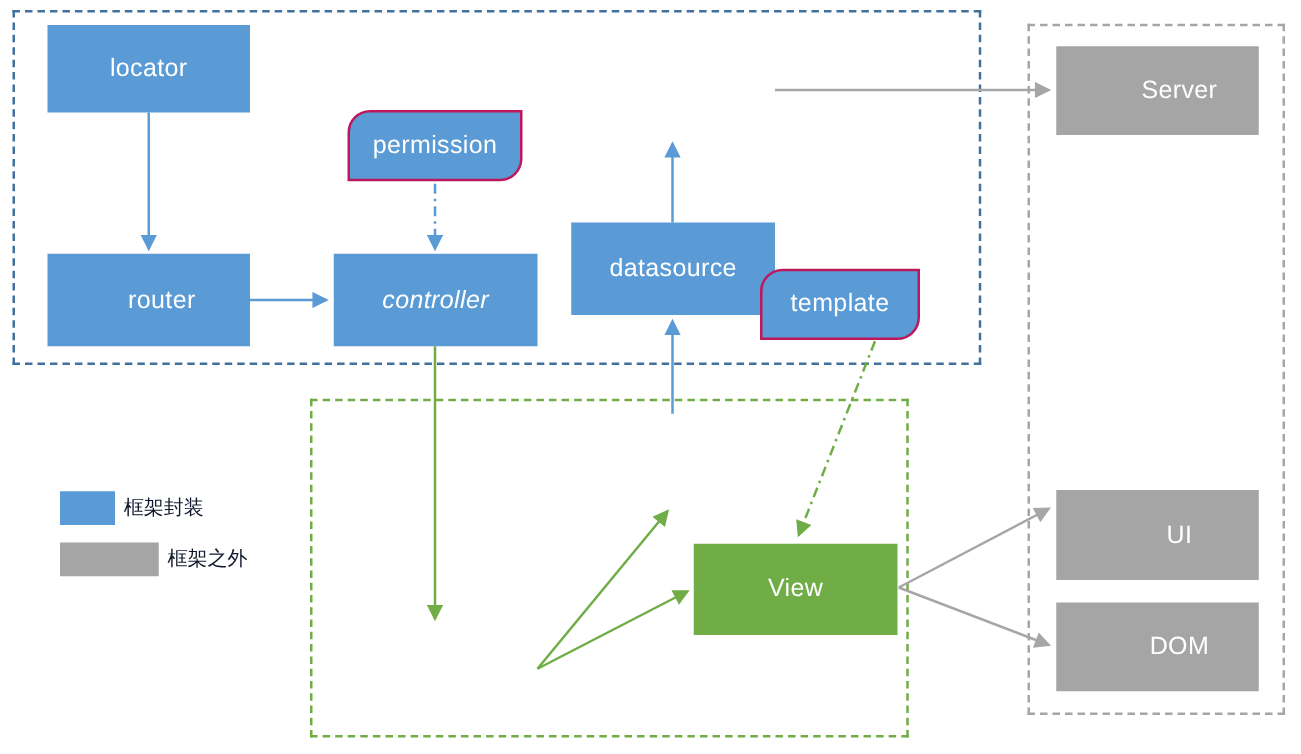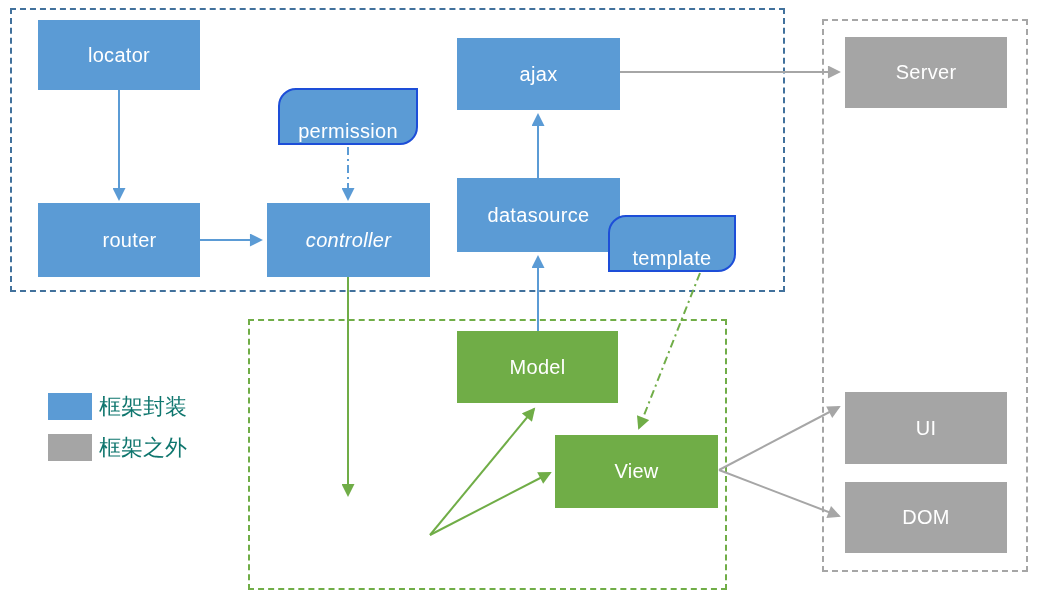--- a/index.html
+++ b/index.html
@@ -47,25 +47,24 @@
     align-items: center;
     justify-content: center;
     color: #ffffff;
     font-size: 20px;
     letter-spacing: 0.3px;
     z-index: 3;
     box-sizing: border-box;
   }
   .fill-blue  { background: #5B9BD5; }
   .fill-green { background: #70AD47; }
-  .fill-gray  { background: #A5A5A5; }
+  .fill-gray  { background: #A5A5A5; padding-left: 35px; }
   .card {
     border-radius: 18px 0 18px 0;
-    border: 2px solid #1d4ed8;
-    align-items: flex-end;
+    border: 2px solid #be185d;
   }
 
   
   .legend {
     position: absolute;
     left: 48px;
     top: 393px;
     z-index: 3;
   }
   .legend-row {
@@ -75,22 +74,22 @@
     height: 27px;
   }
   .legend-row:nth-child(3) { margin-bottom: 0; align-items: flex-end; }
   .swatch {
     display: inline-block;
     width: 44px;
     height: 27px;
     margin-right: 7px;
   }
   .legend-label {
-    font-size: 22px;
-    color: #0f766e;
+    font-size: 16px;
+    color: #0f172a;
   }
 </style>
 </head>
 <body>
 
 <div class="canvas">
 
   <div class="group group-blue"></div>
   <div class="group group-green"></div>
   <div class="group group-gray"></div>
@@ -126,31 +125,25 @@
   </div>
   <div class="node fill-blue card" style="left:278px; top:88px;  width:140px; height:57px;">
     <span>permission</span>
   </div>
   <div class="node fill-blue" style="left:38px;  top:203px; width:162px; height:74px;padding-left:21px;">
     <span>router</span>
   </div>
   <div class="node fill-blue" style="left:267px; top:203px; width:163px; height:74px;font-style:italic;">
     <span>controller</span>
   </div>
-  <div class="node fill-blue" style="left:457px; top:38px;  width:163px; height:72px;">
-    <span>ajax</span>
-  </div>
   <div class="node fill-blue" style="left:457px; top:178px; width:163px; height:74px;">
     <span>datasource</span>
   </div>
   <div class="node fill-blue card" style="left:608px; top:215px; width:128px; height:57px;">
     <span>template</span>
-  </div>
-  <div class="node fill-green" style="left:457px; top:331px; width:161px; height:72px;">
-    <span>Model</span>
   </div>
   <div class="node fill-green" style="left:555px; top:435px; width:163px; height:73px;">
     <span>View</span>
   </div>
   <div class="node fill-gray" style="left:845px; top:37px;  width:162px; height:71px;">
     <span>Server</span>
   </div>
   <div class="node fill-gray" style="left:845px; top:368px; width:162px; height:72px;margin-top:24px;">
     <span>UI</span>
   </div>

